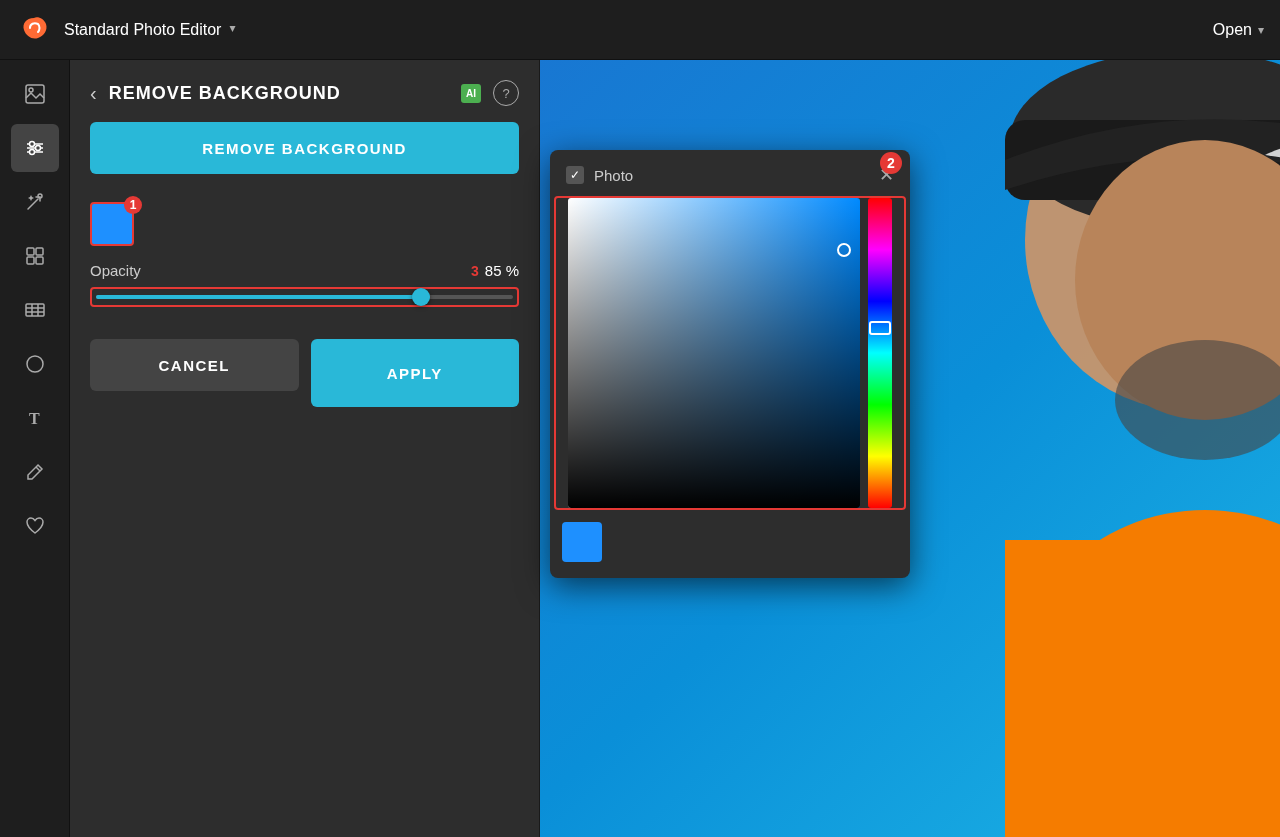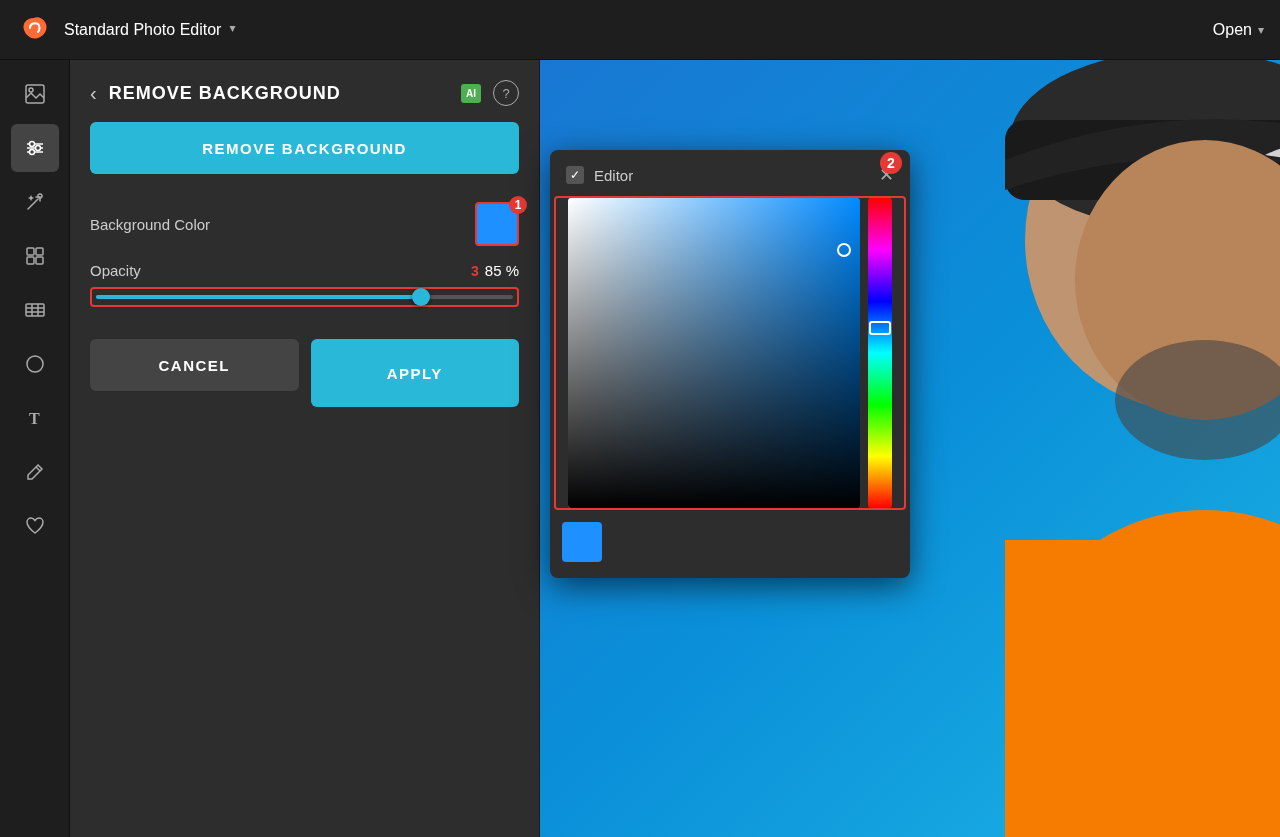--- a/index.html
+++ b/index.html
@@ -544,21 +544,20 @@
       <span class="panel-title">REMOVE BACKGROUND</span>
       <span class="ai-badge">AI</span>
       <div class="help-icon">
         <span>?</span>
       </div>
     </div>
 
     <button class="remove-bg-btn">REMOVE BACKGROUND</button>
 
     <div class="bg-color-row">
-      <span class="bg-color-label">Background Color</span>
       <div class="color-swatch">
         <div class="annotation-badge">1</div>
       </div>
     </div>
 
     <div class="opacity-row">
       <div class="opacity-label-row">
         <span class="opacity-label">Opacity</span>
         <div style="display:flex;align-items:center;gap:6px">
           <span class="opacity-annotation">3</span>
@@ -576,21 +575,21 @@
     <div class="action-row">
       <button class="cancel-btn">CANCEL</button>
       <button class="apply-btn">APPLY</button>
     </div>
 
     <div class="color-picker-popup">
       <div class="picker-header">
         <div class="picker-checkbox">
           <span>✓</span>
         </div>
-        <span class="picker-title">Editor</span>
+        <span class="picker-title">Photo</span>
         <div style="position:relative">
           <span class="picker-close">✕</span>
           <div class="annotation-2">2</div>
         </div>
       </div>
 
       <div class="picker-body">
         <div class="picker-canvas-area">
           <div class="gradient-box">
             <div class="gradient-bg">

